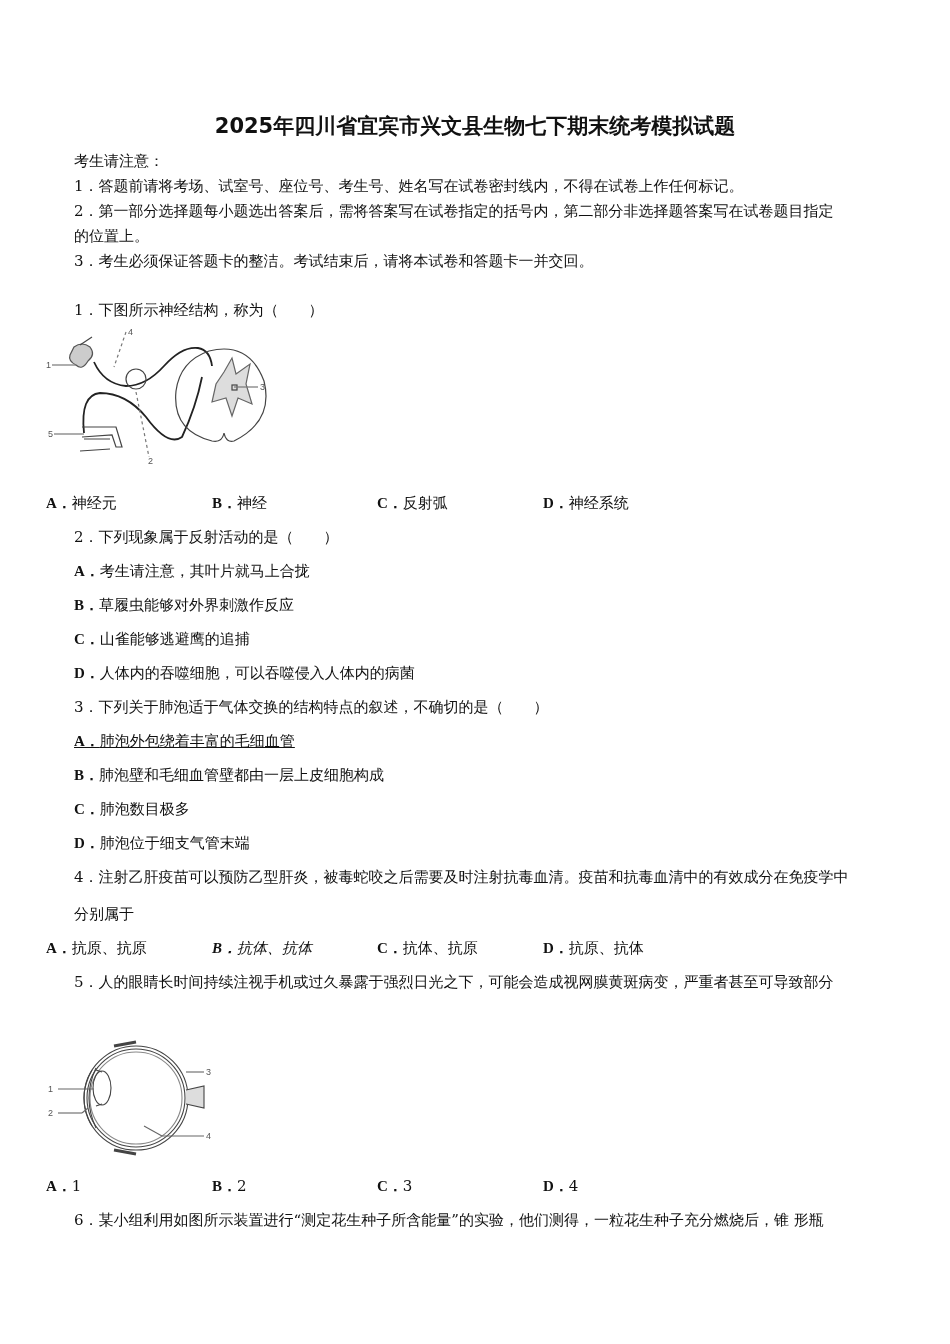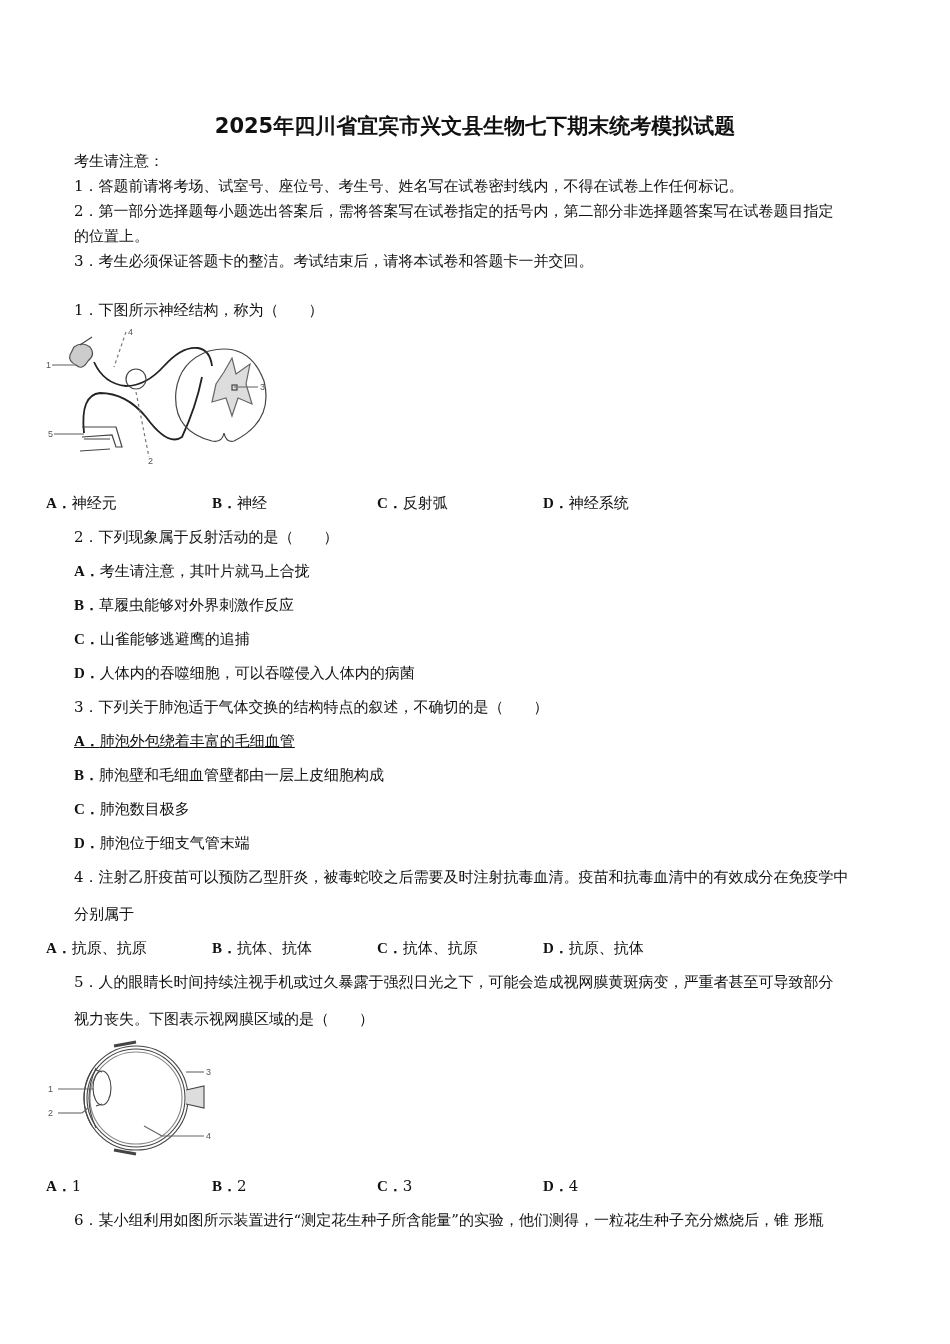--- a/index.html
+++ b/index.html
@@ -82,27 +82,26 @@
   <div class="line" style="top:697px;">3．下列关于肺泡适于气体交换的结构特点的叙述，不确切的是（　　）</div>
   <div class="line" style="top:731px;text-decoration:underline;"><span class="opt-label">A．</span><span>肺泡外包绕着丰富的毛细血管</span></div>
   <div class="line" style="top:765px;"><span class="opt-label">B．</span><span>肺泡壁和毛细血管壁都由一层上皮细胞构成</span></div>
   <div class="line" style="top:799px;"><span class="opt-label">C．</span><span>肺泡数目极多</span></div>
   <div class="line" style="top:833px;"><span class="opt-label">D．</span><span>肺泡位于细支气管末端</span></div>
 
   <div class="line" style="top:867px;">4．注射乙肝疫苗可以预防乙型肝炎，被毒蛇咬之后需要及时注射抗毒血清。疫苗和抗毒血清中的有效成分在免疫学中</div>
   <div class="line" style="top:904px;">分别属于</div>
   <div class="opt-row" style="top:938px;">
     <span class="opt" style="left:0px;"><span class="opt-label">A．</span><span>抗原、抗原</span></span>
-    <span class="opt" style="left:166px;"><span class="opt-label">B．</span><span>抗体、抗体</span></span>
+    <span class="opt" style="left:166px;font-style:italic;"><span class="opt-label">B．</span><span>抗体、抗体</span></span>
     <span class="opt" style="left:331px;"><span class="opt-label">C．</span><span>抗体、抗原</span></span>
     <span class="opt" style="left:497px;"><span class="opt-label">D．</span><span>抗原、抗体</span></span>
   </div>
 
   <div class="line" style="top:972px;">5．人的眼睛长时间持续注视手机或过久暴露于强烈日光之下，可能会造成视网膜黄斑病变，严重者甚至可导致部分</div>
-  <div class="line" style="top:1009px;">视力丧失。下图表示视网膜区域的是（　　）</div>
 
   <div class="figure" style="left:44px; top:1038px; width:180px; height:120px;">
     <svg width="180" height="120" viewBox="0 0 180 120">
       <g fill="none" stroke="#444" stroke-width="1.1">
         <circle cx="92" cy="60" r="52"></circle>
         <circle cx="92" cy="60" r="49"></circle>
         <circle cx="92" cy="60" r="46" stroke="#888"></circle>
 
         <path d="M48 32 q-16 28 0 56"></path>
         <path d="M52 30 q-14 30 0 60"></path>

